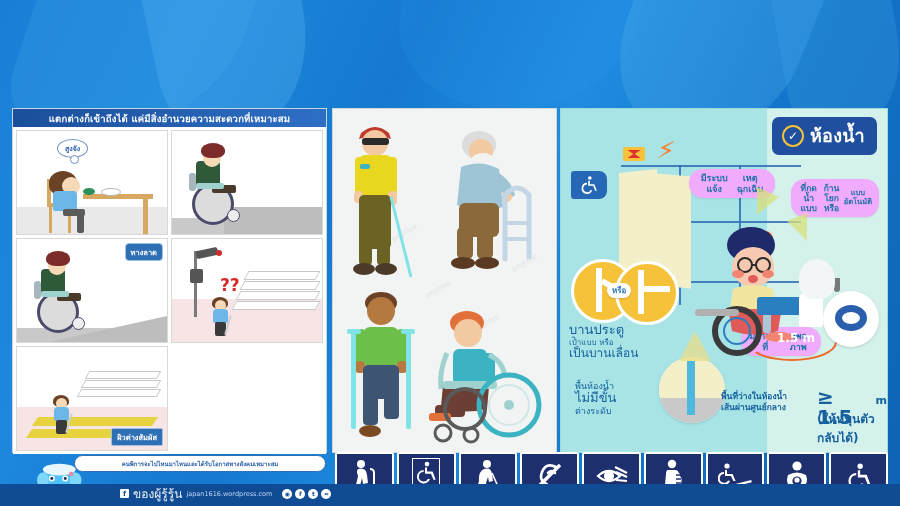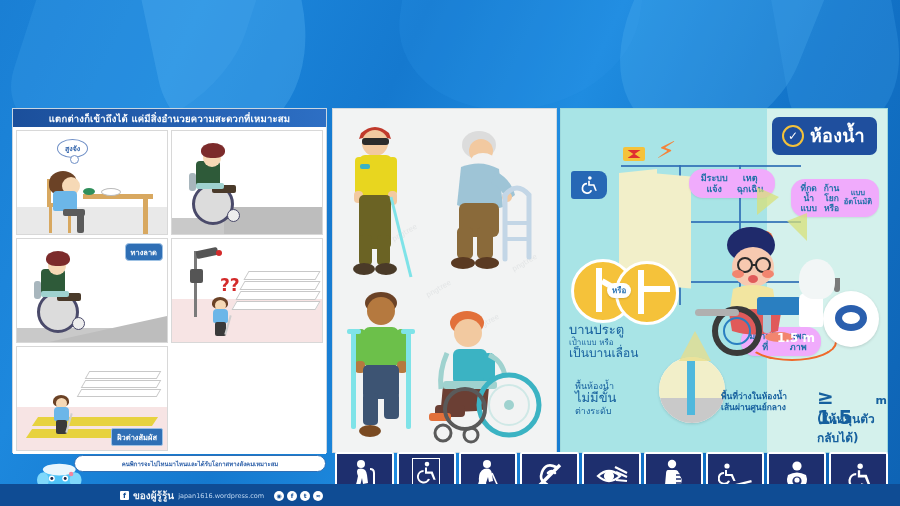--- a/index.html
+++ b/index.html
@@ -75,21 +75,21 @@
   
   #leftFoot{position:absolute;left:0;bottom:-44px;width:315px;height:44px;}
   .credit{position:absolute;left:62px;top:2px;width:250px;height:15px;
      border:1px solid #2f6fb5;border-radius:9px;background:#fff;
      color:#2c5fa8;font-size:6px;font-weight:bold;display:flex;align-items:center;
      justify-content:center;overflow:hidden;white-space:nowrap;}
   #bluebar{position:absolute;left:0;bottom:0;width:900px;height:22px;background:#0f4c94;}
   .fbrow{position:absolute;left:120px;bottom:3px;display:flex;align-items:center;gap:4px;}
   .fbIcon{width:9px;height:9px;background:#fff;color:#0f4c94;font-size:7px;font-weight:bold;
      display:flex;align-items:center;justify-content:center;border-radius:1px;}
-  .fbTxt{color:#fff;font-size:10px;white-space:nowrap;opacity:.92;font-weight:bold;}
+  .fbTxt{color:#fff;font-size:12px;white-space:nowrap;opacity:.92;}
   .urlTxt{color:#bcd6f2;font-size:6.5px;white-space:nowrap;}
   .socials{display:flex;gap:3px;margin-left:6px;}
   .soc{width:10px;height:10px;border-radius:50%;background:#fff;color:#0f4c94;
      font-size:6px;display:flex;align-items:center;justify-content:center;font-weight:bold;}
   
   .eleph{position:absolute;left:22px;bottom:0px;width:52px;height:40px;}
 
   
   #centerPanel{position:absolute;left:320px;top:0;width:225px;height:345px;
     background:#f2f3f3;border:1px solid #cfd8de;box-sizing:border-box;overflow:hidden;}

